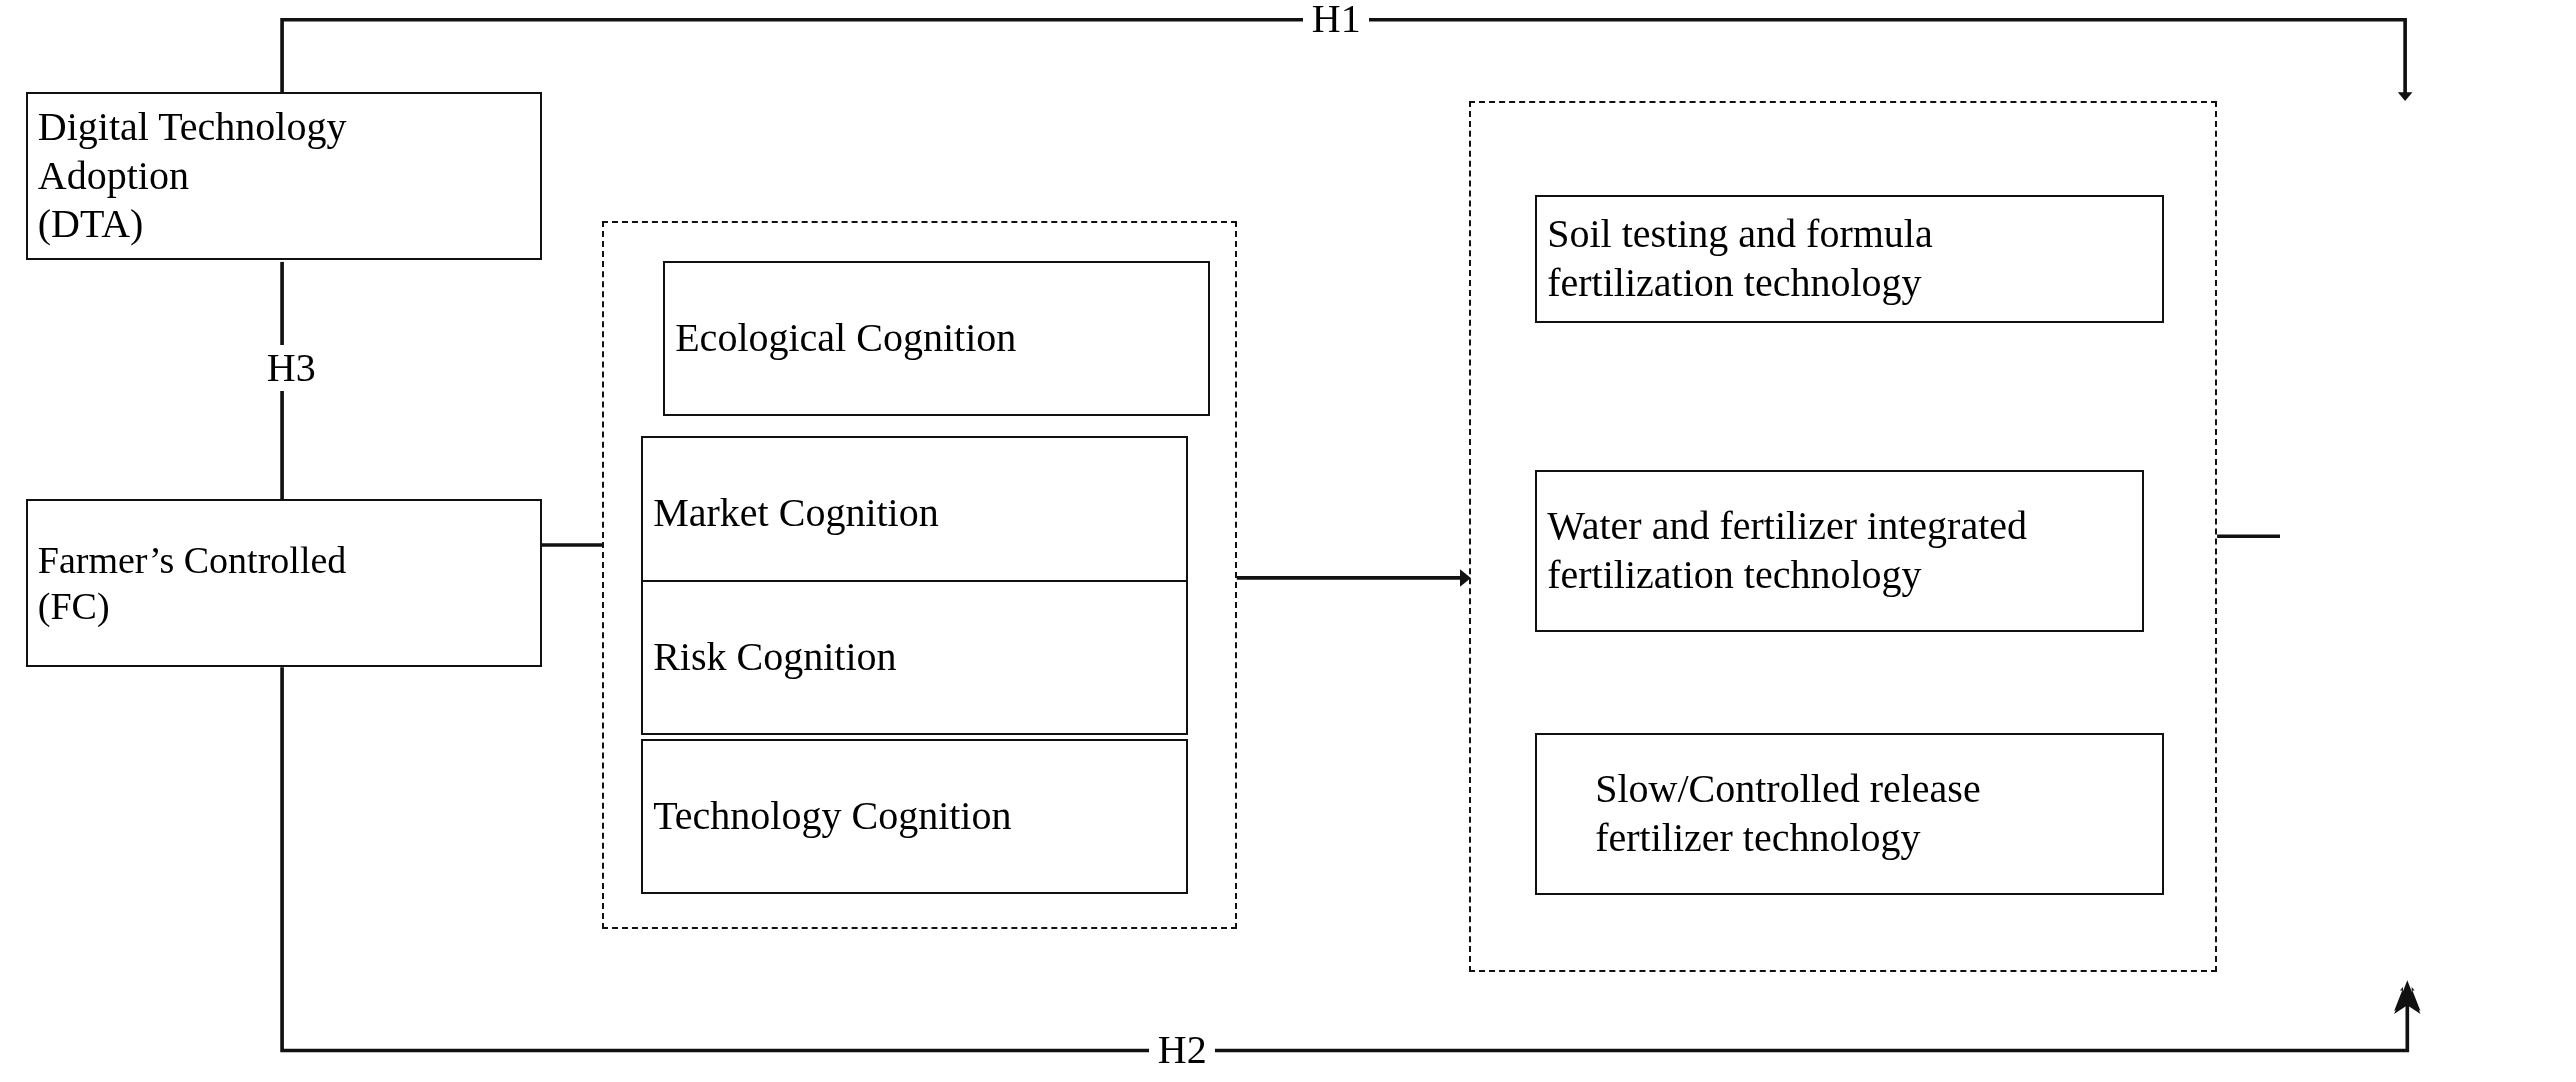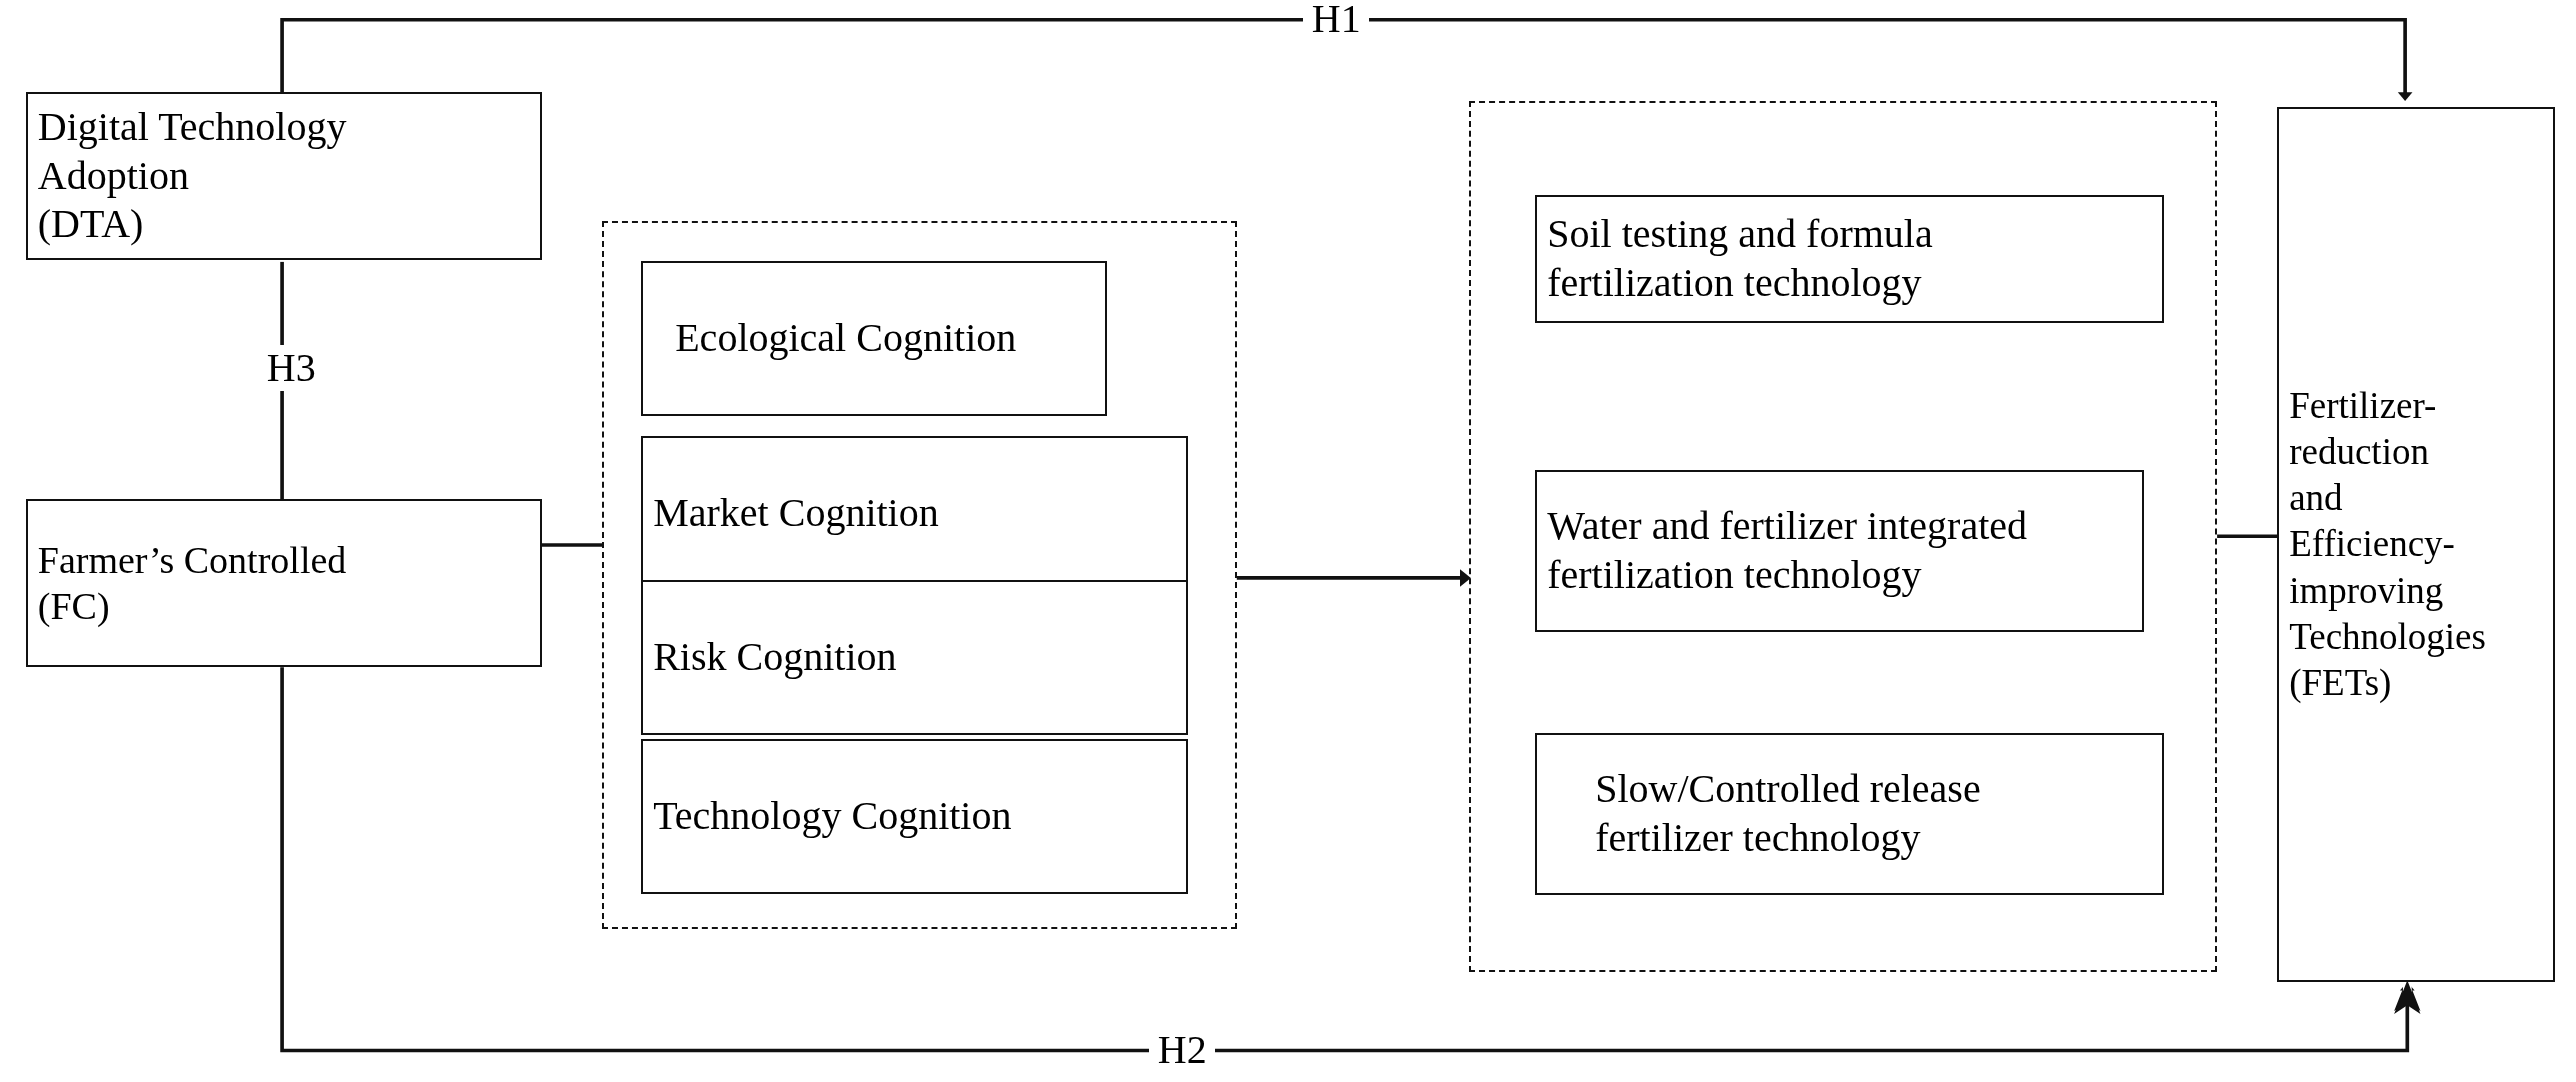--- a/index.html
+++ b/index.html
@@ -115,25 +115,22 @@
   <div class="group-dashed" style="left:1469px; top:101px; width:748px; height:871px;"></div>
 
   <div class="node-box" style="left:25.6px; top:92px; width:516px; height:168px;">
     <span class="node-text dta-text"><span>Digital Technology</span><br><span>Adoption</span><br><span>(DTA)</span></span>
   </div>
 
   <div class="node-box" style="left:25.6px; top:499px; width:516px; height:168px;">
     <span class="node-text"><span>Farmer’s Controlled</span><br><span>(FC)</span></span>
   </div>
 
-  <div class="node-box" style="left:2277px; top:107px; width:278px; height:875px;">
-    <span class="node-text fets-text"><span>Fertilizer-</span><br><span>reduction</span><br><span>and</span><br><span>Efficiency-</span><br><span>improving</span><br><span>Technologies</span><br><span>(FETs)</span></span>
-  </div>
 
-  <div class="node-box" style="left:641px; top:261px; width:466px; height:155px;padding-left:22px;">
+  <div class="node-box" style="left:663px; top:261px; width:547px; height:155px;">
     <span class="node-text cog-text">Ecological Cognition</span>
   </div>
 
   <div class="node-box" style="left:641px; top:436px; width:547px; height:155px;">
     <span class="node-text cog-text">Market Cognition</span>
   </div>
 
   <div class="node-box" style="left:641px; top:580px; width:547px; height:155px;">
     <span class="node-text cog-text">Risk Cognition</span>
   </div>

